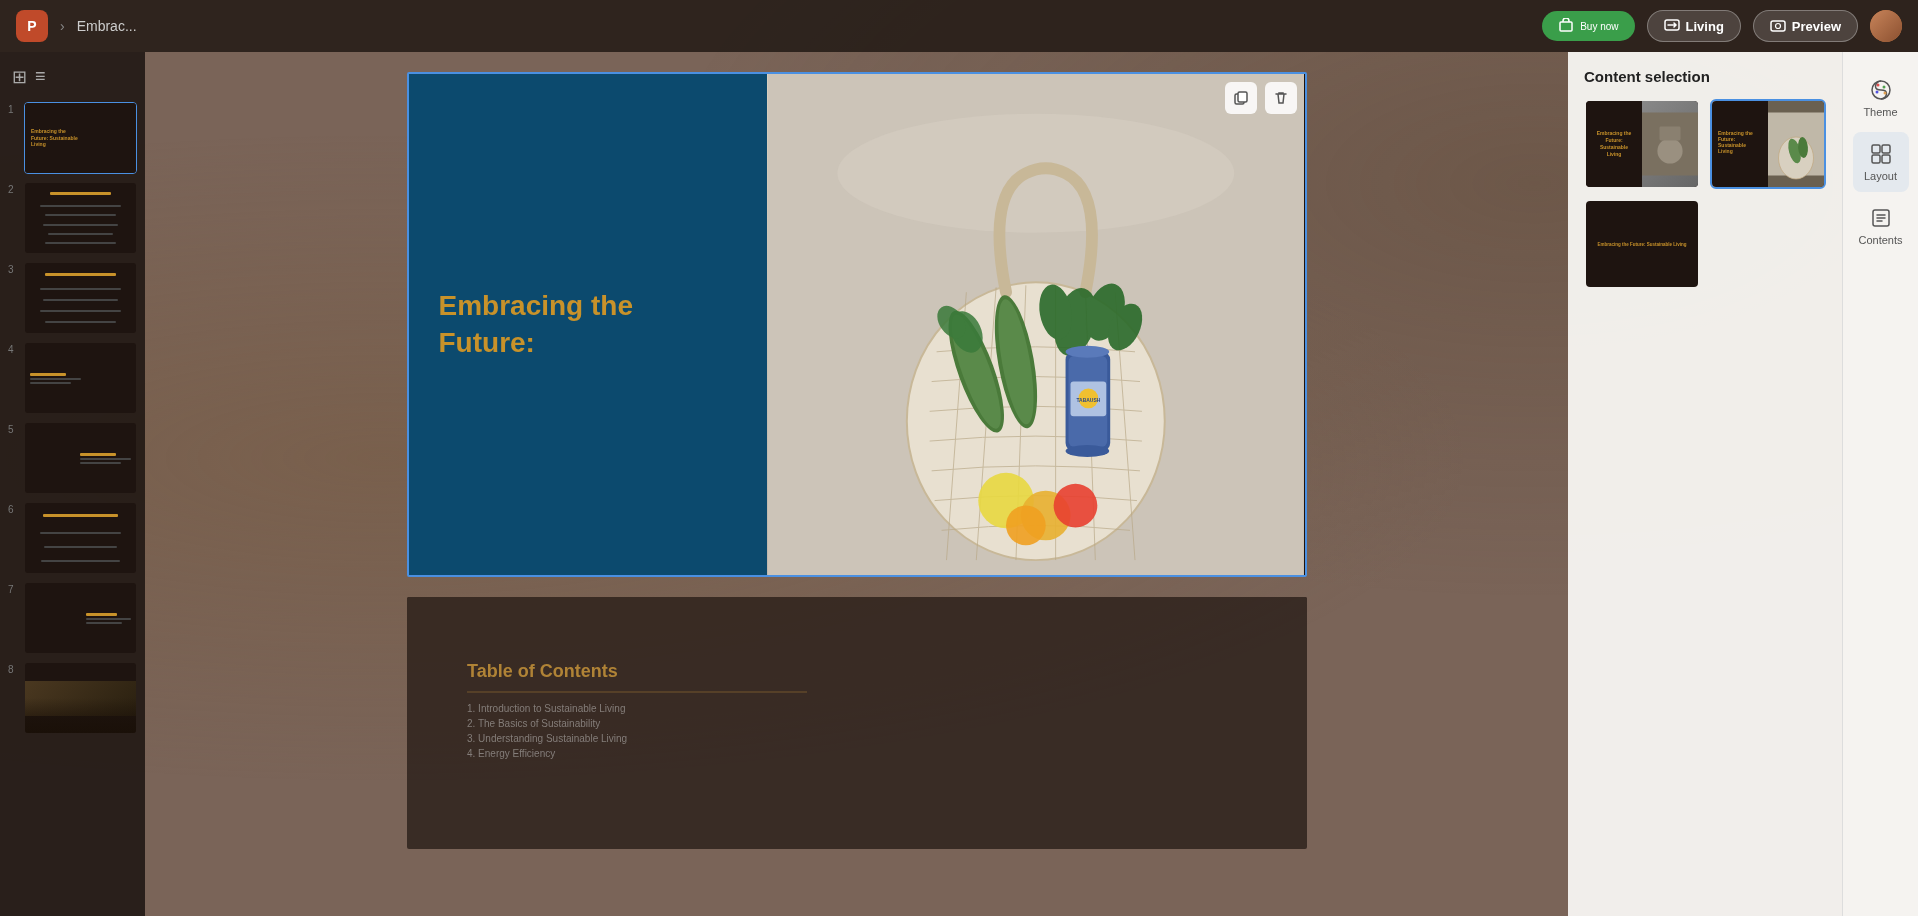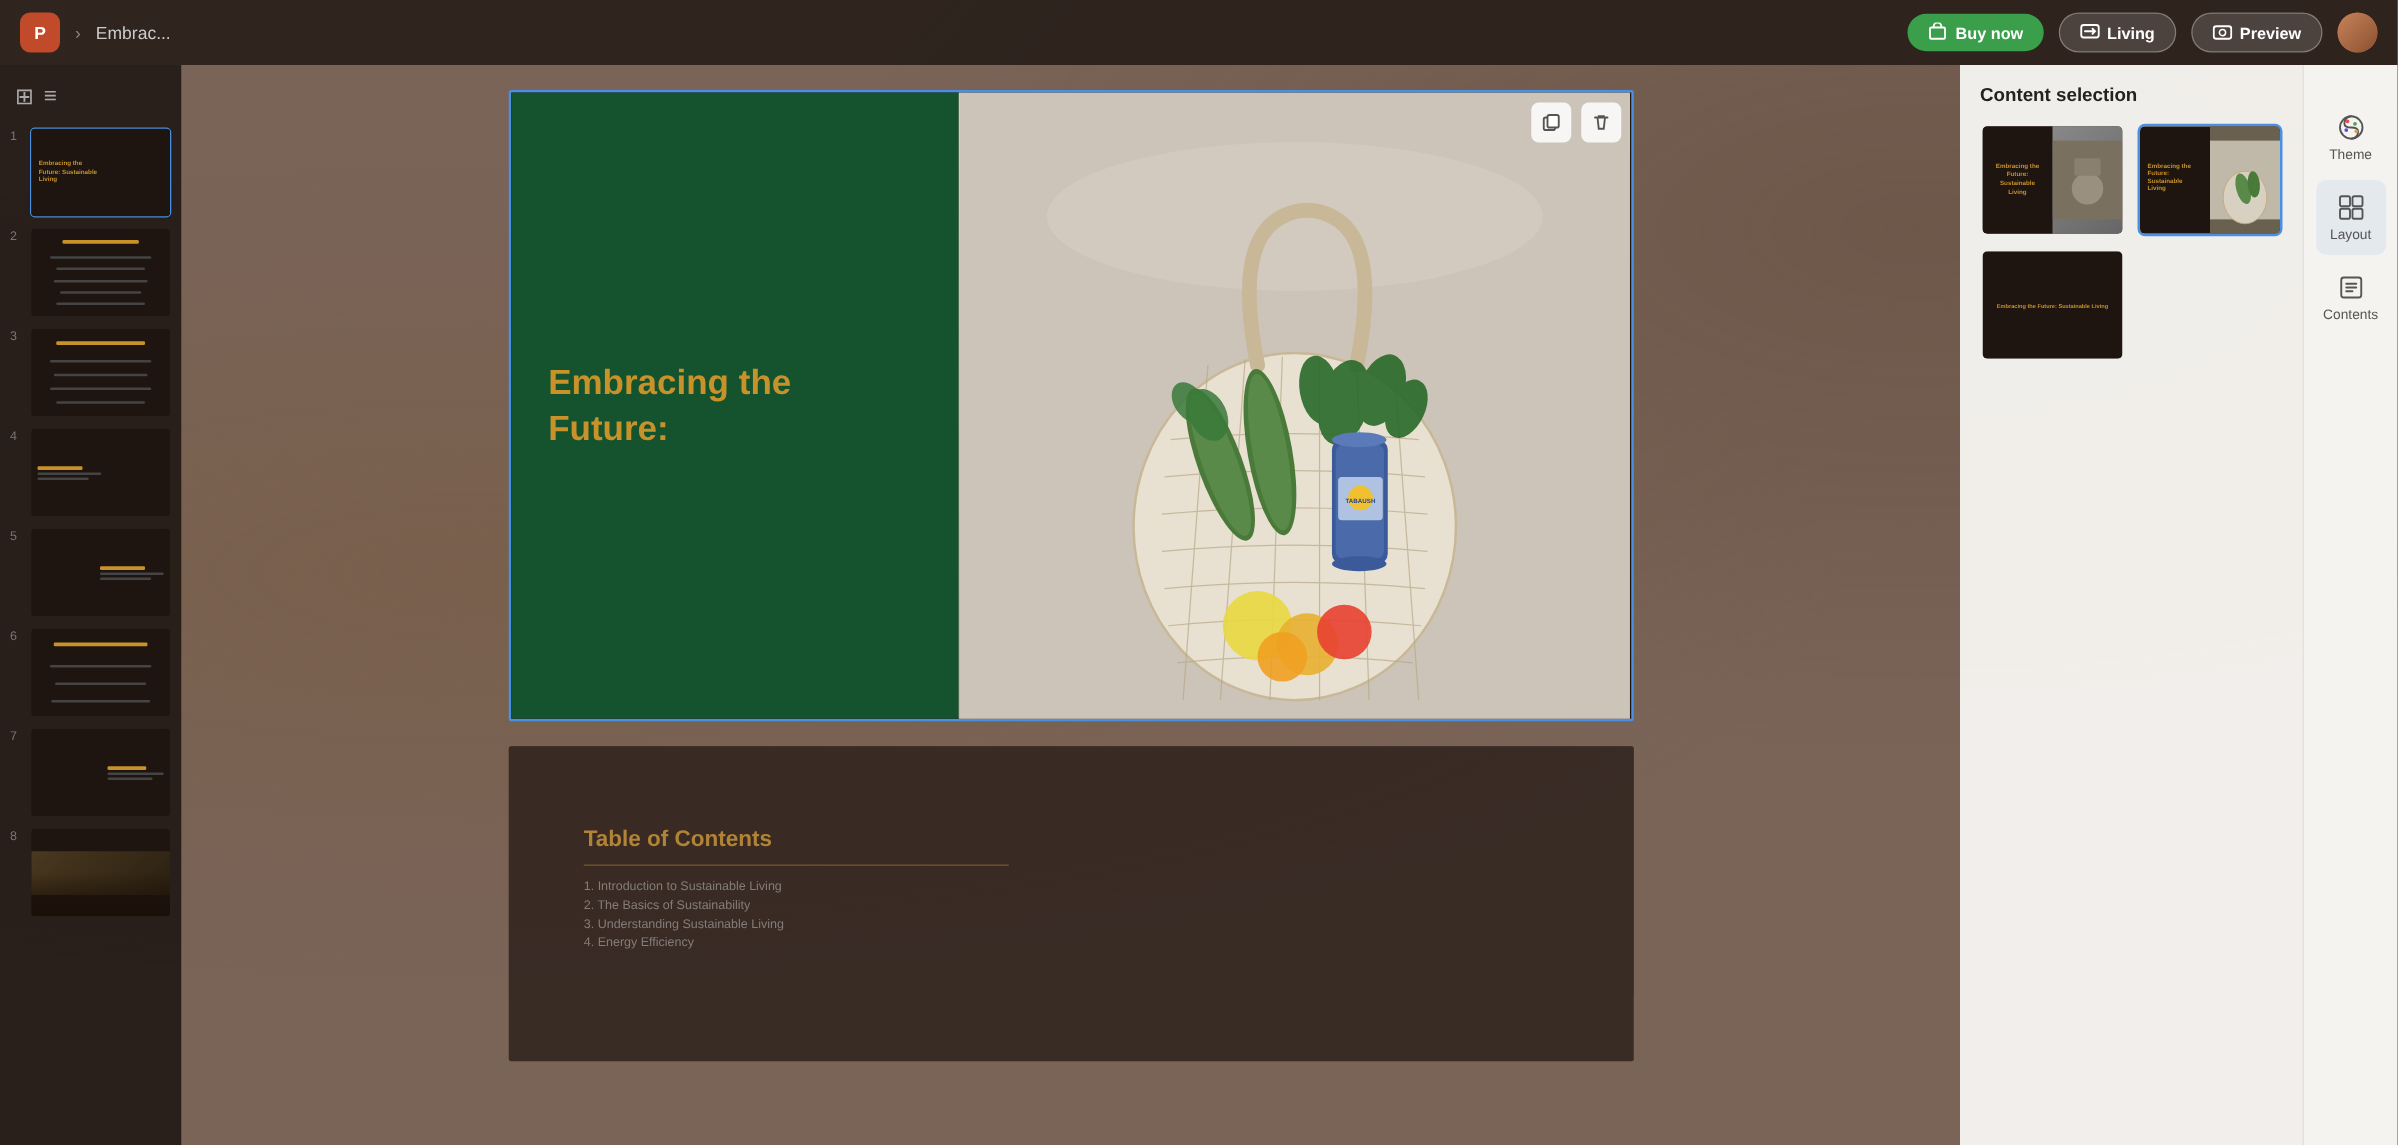--- a/index.html
+++ b/index.html
@@ -44,22 +44,22 @@
       color: #ccc;
       font-size: 14px;
     }
     .topbar-spacer { flex: 1; }
     .btn-buy {
       background: #3a9e4a;
       color: white;
       border: none;
       border-radius: 20px;
       padding: 7px 16px;
-      font-size: 13px;
-      font-weight: 700;
+      font-size: 10px;
+      font-weight: 400;
       cursor: pointer;
       display: flex;
       align-items: center;
       gap: 6px;
     }
     .btn-share {
       background: rgba(255,255,255,0.15);
       color: white;
       border: 1px solid rgba(255,255,255,0.3);
       border-radius: 20px;
@@ -213,21 +213,21 @@
       height: 505px;
       border: 2px solid #4a90e2;
       border-radius: 2px;
       overflow: hidden;
       display: flex;
       background: #1e1410;
       position: relative;
     }
     .slide-left-section {
       width: 40%;
-      background: #14532d;
+      background: #0c4a6e;
       display: flex;
       align-items: center;
       justify-content: center;
       padding: 40px 30px;
     }
     .slide-title-text {
       color: #c8922a;
       font-size: 28px;
       font-weight: 700;
       text-align: left;
@@ -375,21 +375,21 @@
     }
 
     
     .right-sidebar {
       width: 76px;
       background: rgba(245,243,240,0.97);
       border-left: 1px solid #ddd;
       display: flex;
       flex-direction: column;
       align-items: center;
-      padding: 28px 0;
+      padding: 16px 0;
       gap: 4px;
     }
     .sidebar-icon-item {
       width: 56px;
       display: flex;
       flex-direction: column;
       align-items: center;
       padding: 10px 6px;
       border-radius: 8px;
       cursor: pointer;

